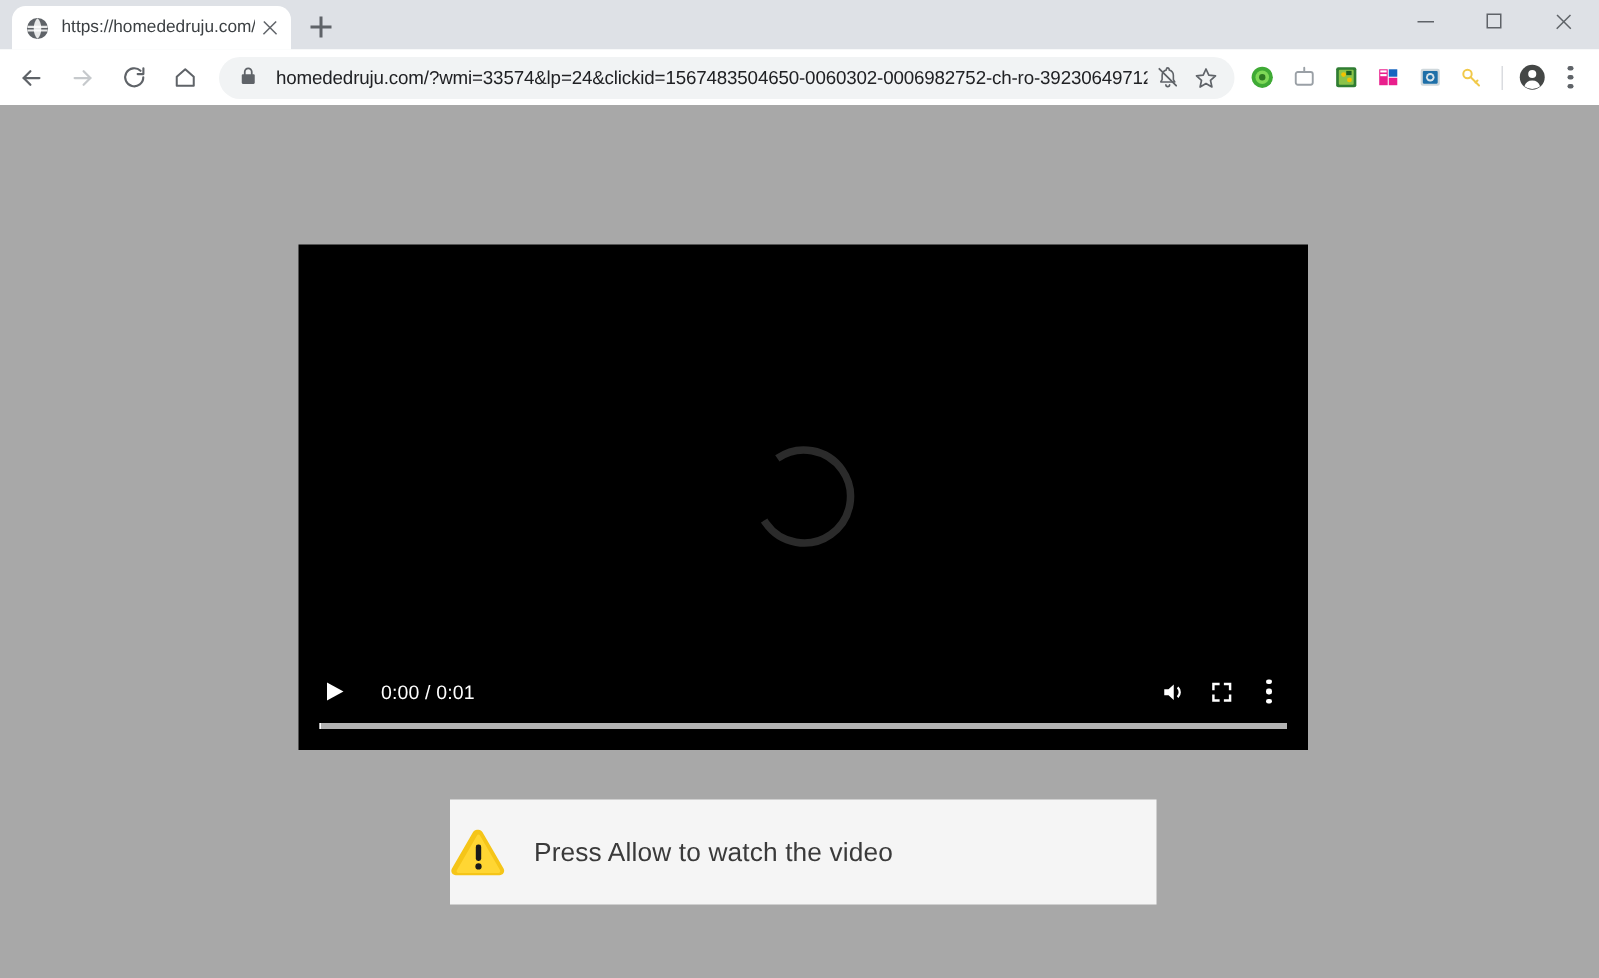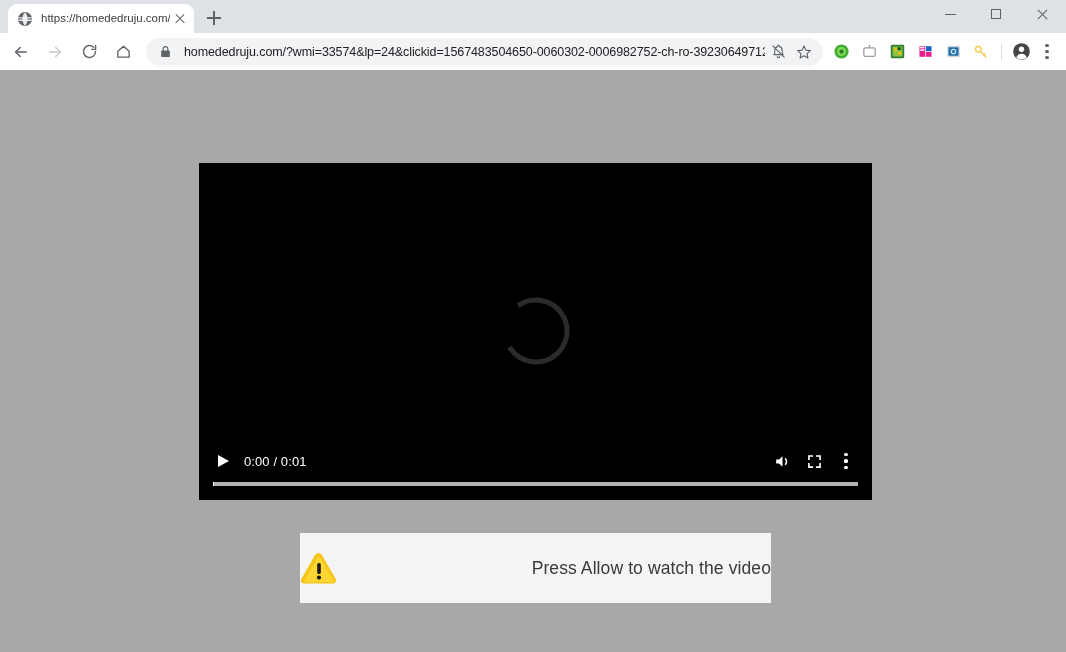--- a/index.html
+++ b/index.html
@@ -310,21 +310,21 @@
     flex: 0 0 auto;
   }
   .play-tri {
     width: 0; height: 0;
     border-left: 11px solid #ffffff;
     border-top: 6.5px solid transparent;
     border-bottom: 6.5px solid transparent;
   }
 
   .time-display {
-    margin-left: 8px;
+    margin-left: 18px;
     color: #ffffff;
     font-size: 13px;
     font-family: "Liberation Sans", sans-serif;
     flex: 0 0 auto;
     letter-spacing: 0.1px;
   }
 
   .ctrl-spacer { flex: 1 1 auto; }
 
   .vctrl {
@@ -370,21 +370,21 @@
   
   .allow-banner {
     position: absolute;
     left: 300px;
     top: 463px;
     width: 471px;
     height: 70px;
     background: #f5f5f5;
     display: flex;
     align-items: center;
-    justify-content: space-between;
+    justify-content: flex-start;
   }
 
   .warn-icon {
     width: 38px;
     height: 34px;
     flex: 0 0 auto;
     display: block;
   }
 
   .banner-text {

